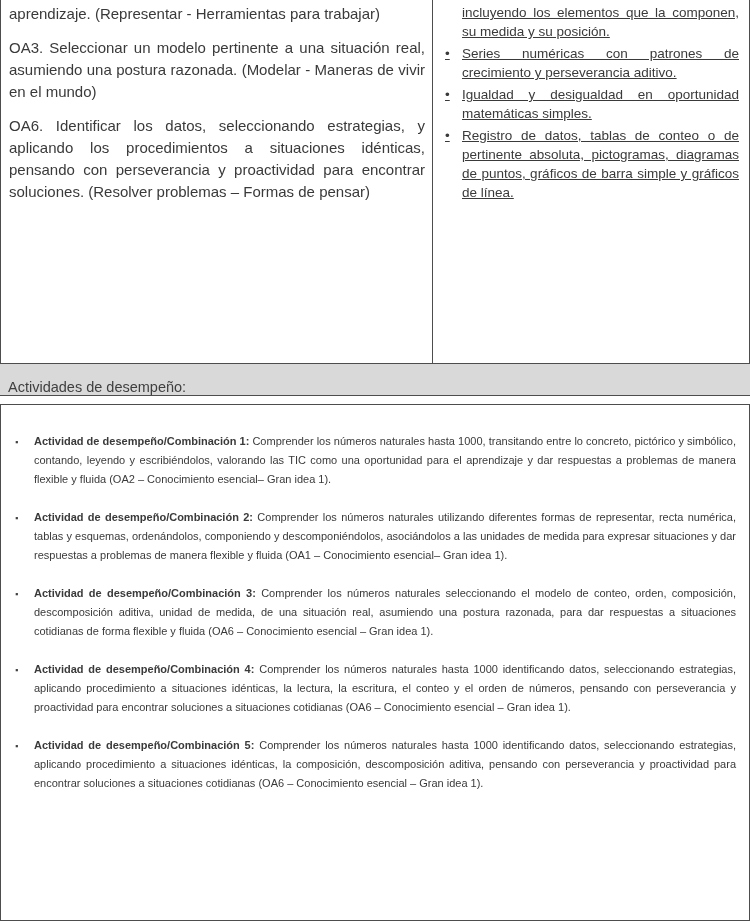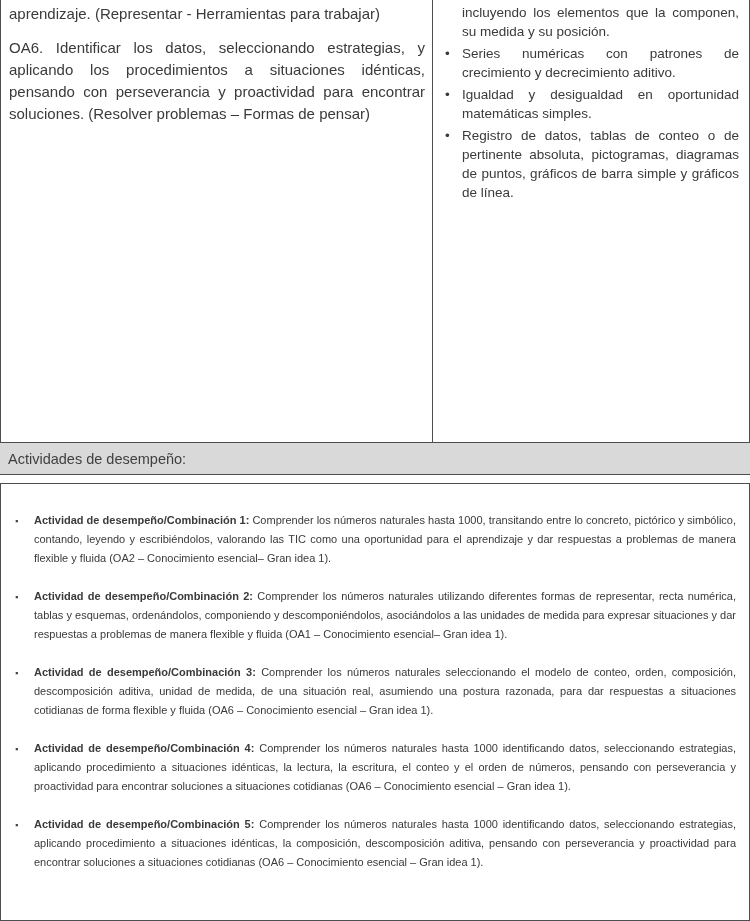--- a/index.html
+++ b/index.html
@@ -13,21 +13,21 @@
   .page {
     width: 750px; height: 921px;
     display: flex; flex-direction: column;
     background: #ffffff;
     overflow: hidden;
   }
 
   
   .top-row {
     display: flex;
-    height: 442px;
+    height: 363px;
     overflow: hidden;
   }
   .col-left {
     width: 433px;
     border-left: 1px solid #4d4d4d;
     border-right: 1px solid #4d4d4d;
     padding: 3px 7px 4px 8px;
     overflow: hidden;
   }
   .col-left p {
@@ -35,20 +35,21 @@
     line-height: 22px;
     text-align: justify;
   }
   .col-left p + p { margin-top: 12px; }
 
   .col-right {
     flex: 1;
     border-right: 1px solid #4d4d4d;
     padding: 3px 10px 4px 12px;
     overflow: hidden;
+    text-decoration: underline;
   }
   .col-right { font-size: 13.5px; line-height: 19px; }
   .cont-par {
     padding-left: 17px;
     text-align: justify;
     margin-bottom: 3px;
   }
   .r-bullet {
     display: flex;
     margin-bottom: 3px;
@@ -64,21 +65,21 @@
     text-align: justify;
   }
 
   
   .band {
     height: 33px;
     background: #d9d9d9;
     border-top: 1px solid #4d4d4d;
     border-bottom: 1px solid #4d4d4d;
     display: flex;
-    align-items: center;
+    align-items: flex-end;
     padding-left: 8px;
     font-size: 14.5px;
     color: #3f3f3f;
   }
 
   .spacer { height: 8px; background: #ffffff; }
 
   
   .activities-box {
     flex: 1;
@@ -108,29 +109,30 @@
 </style>
 </head>
 <body>
 
 <div class="page">
 
   <div class="top-row">
 
     <div class="col-left">
       <p>aprendizaje. (Representar - Herramientas para trabajar)</p>
+      <p>OA3. Seleccionar un modelo pertinente a una situación real, asumiendo una postura razonada. (Modelar - Maneras de vivir en el mundo)</p>
       <p>OA6. Identificar los datos, seleccionando estrategias, y aplicando los procedimientos a situaciones idénticas, pensando con perseverancia y proactividad para encontrar soluciones. (Resolver problemas – Formas de pensar)</p>
     </div>
 
     <div class="col-right">
       <p class="cont-par">incluyendo los elementos que la componen, su medida y su posición.</p>
 
       <div class="r-bullet">
         <span class="marker">•</span>
-        <span class="btext">Series numéricas con patrones de crecimiento y decrecimiento aditivo.</span>
+        <span class="btext">Series numéricas con patrones de crecimiento y perseverancia aditivo.</span>
       </div>
       <div class="r-bullet">
         <span class="marker">•</span>
         <span class="btext">Igualdad y desigualdad en oportunidad matemáticas simples.</span>
       </div>
       <div class="r-bullet">
         <span class="marker">•</span>
         <span class="btext">Registro de datos, tablas de conteo o de pertinente absoluta, pictogramas, diagramas de puntos, gráficos de barra simple y gráficos de línea.</span>
       </div>
     </div>

